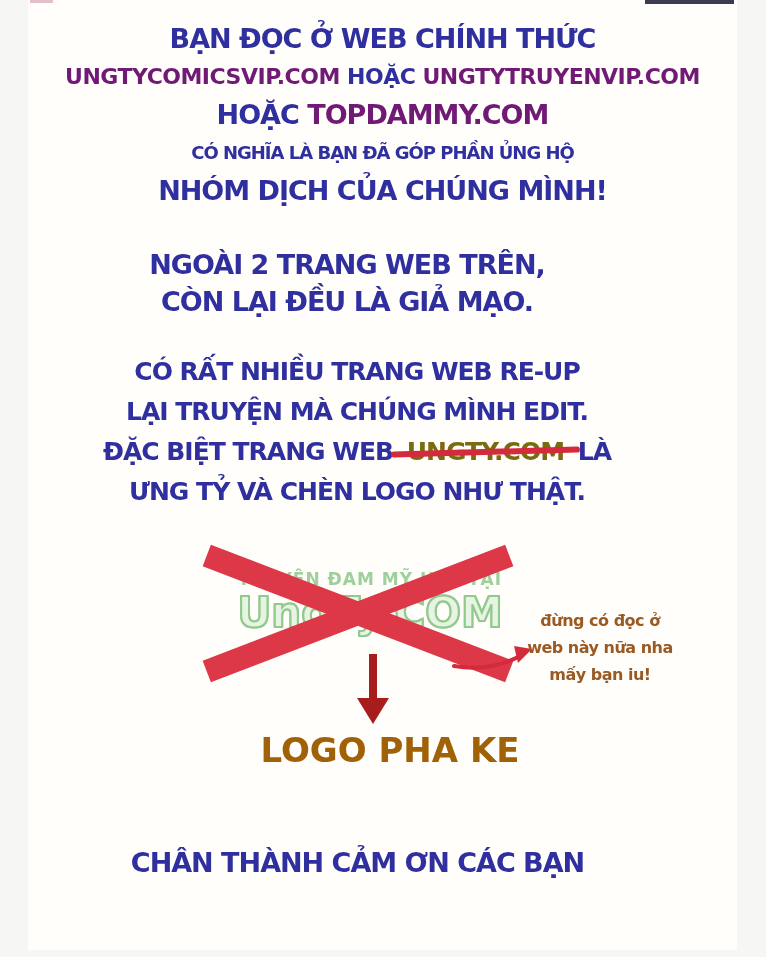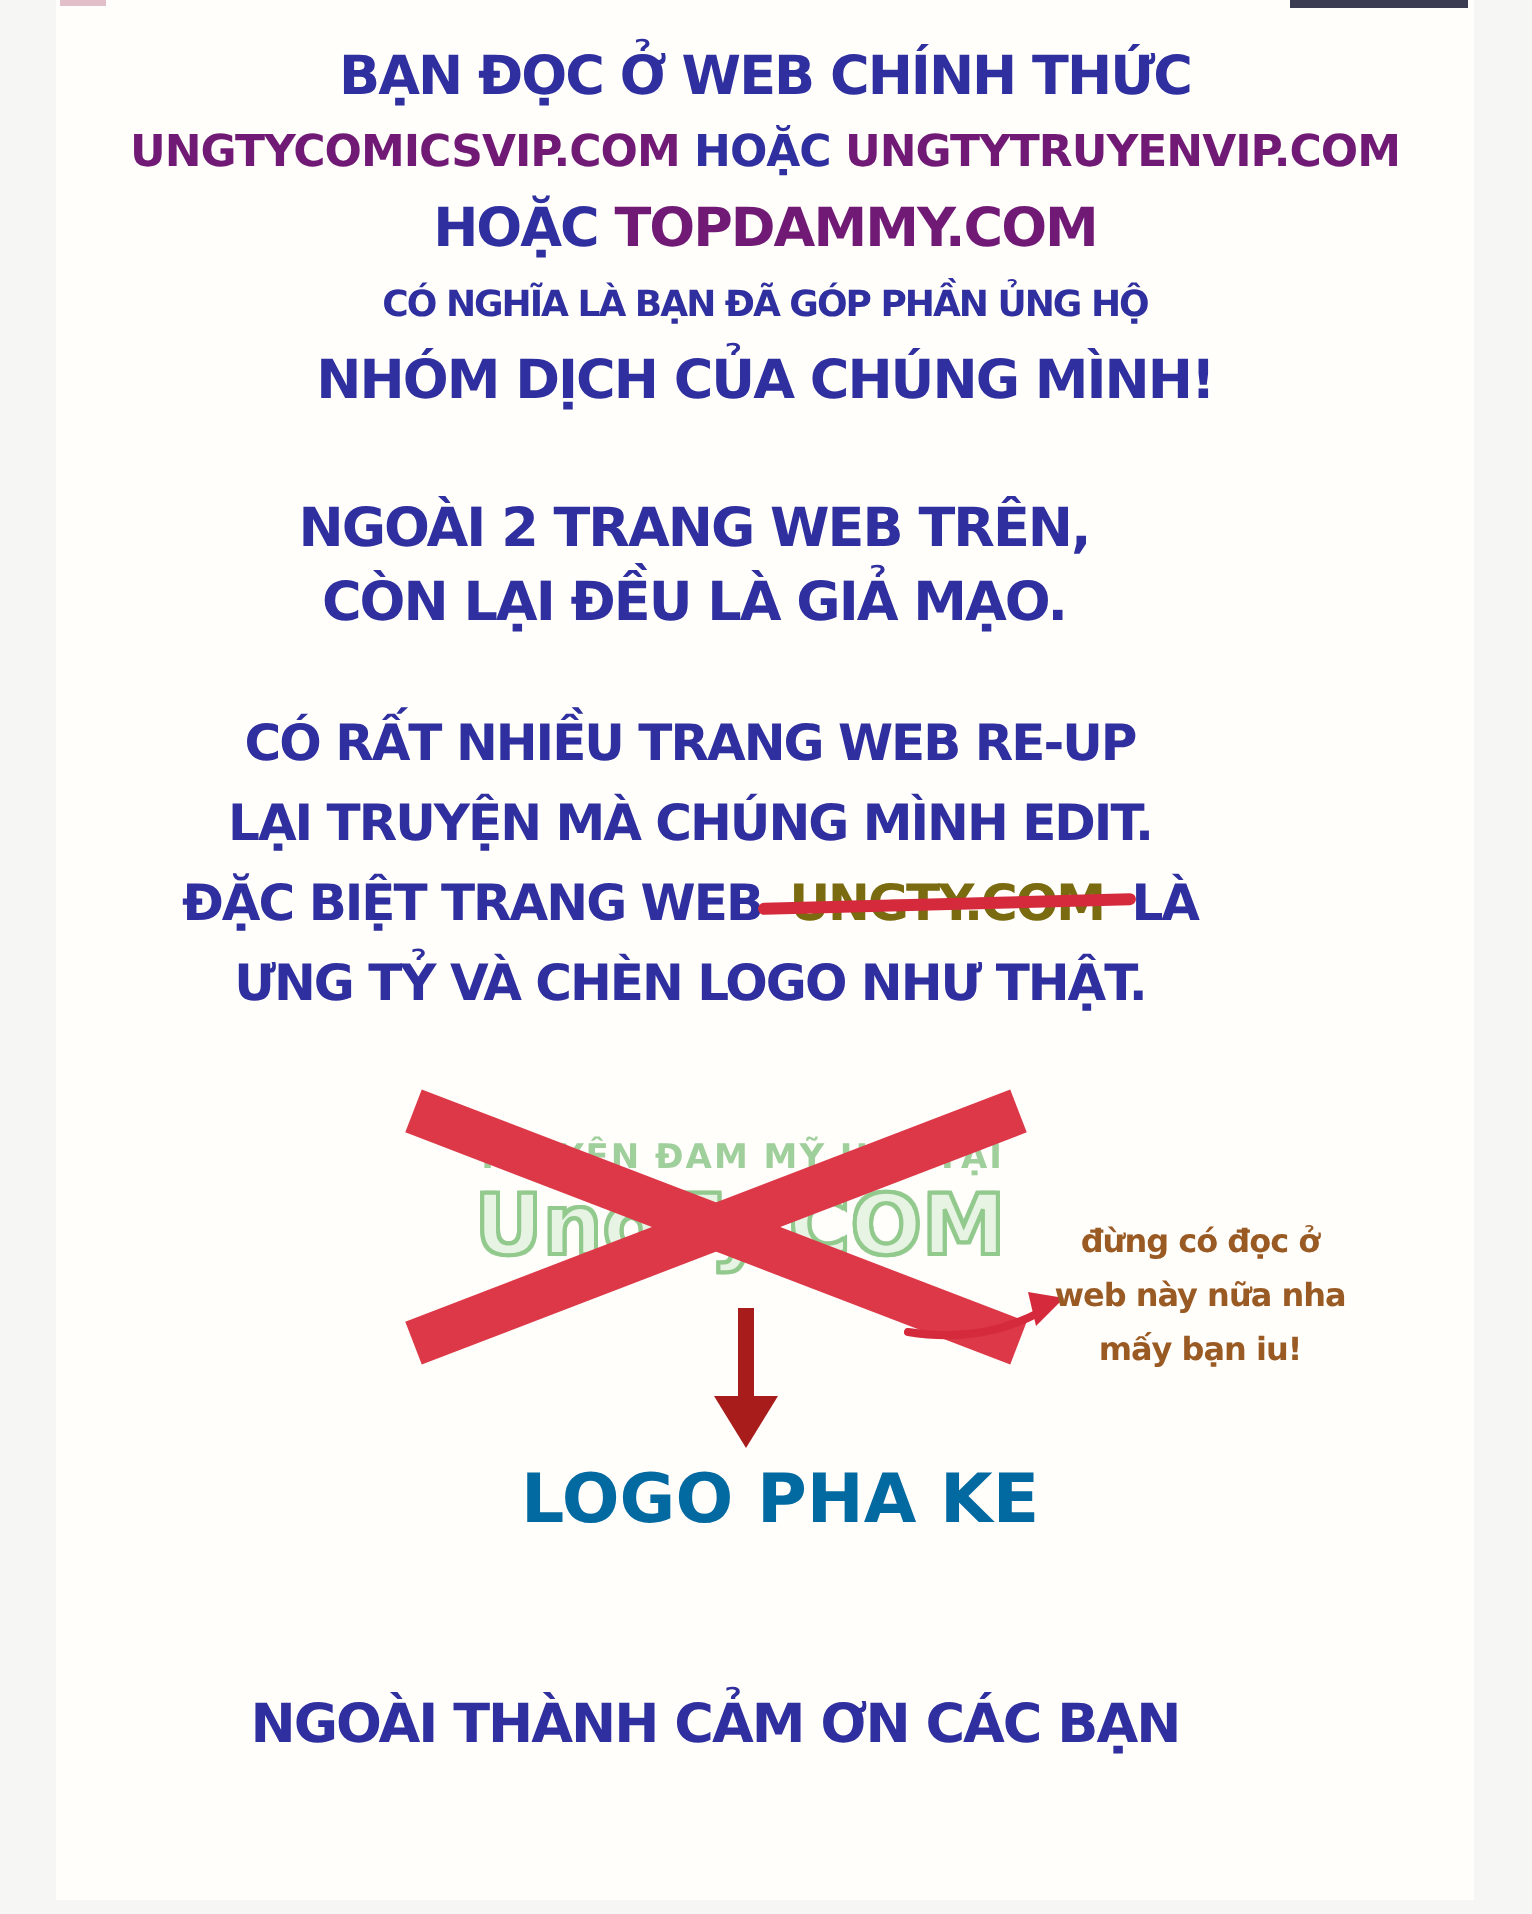--- a/index.html
+++ b/index.html
@@ -20,21 +20,21 @@
   .notice{left:28px;top:20px;width:709px;}
   .notice .ln{line-height:38px;font-size:27px;}
   .notice .ln.wide{font-size:22px;letter-spacing:-0.5px;}
   .notice .ln.l4{font-size:18px;}
 
   
   .warn1{left:22px;top:246px;width:650px;}
   .warn1 .ln{line-height:37px;font-size:27px;}
 
   
-  .warn2{left:0px;top:352px;width:690px;}
+  .warn2{left:0px;top:352px;width:690px;padding-left:12px;}
   .warn2 .ln{line-height:40px;font-size:25px;}
   .fake-domain{color:#7a6a10;position:relative;display:inline-block;margin:0 6px;}
   .fake-domain .strike{position:absolute;left:-16px;right:-16px;top:50%;height:6px;
     background:#d42a3c;transform:translateY(-50%) rotate(-1.5deg);border-radius:3px;}
 
   
   .logo-tagline{left:180px;top:569px;width:380px;font-size:17px;letter-spacing:1px;color:#9fcf9b;}
   .logo-domain{left:180px;top:588px;width:380px;font-size:42px;letter-spacing:0;
     color:#e7f3e3;-webkit-text-stroke:2px #92c98d;
     text-shadow:-1px -1px 0 #9fcf9b,1px -1px 0 #9fcf9b,-1px 1px 0 #9fcf9b,1px 1px 0 #9fcf9b;}
@@ -42,21 +42,21 @@
   .x-bar.a{transform:rotate(21deg);}
   .x-bar.b{transform:rotate(-21deg);}
 
   .svg-abs{position:absolute;}
 
   
   .note{left:512px;top:607px;width:176px;font-size:16px;line-height:27px;
     color:#9a5a24;letter-spacing:-0.5px;}
 
   
-  .caption{left:200px;top:730px;width:380px;font-size:34px;color:#0369a1;letter-spacing:0;}
+  .caption{left:200px;top:730px;width:380px;font-size:34px;color:#a16207;letter-spacing:0;}
 
   
   .thanks{left:30px;top:843px;width:655px;}
   .thanks .ln{line-height:40px;font-size:27px;}
 </style>
 </head>
 <body>
 
 <div id="canvas">
   <div class="sheet"></div>
@@ -111,15 +111,15 @@
   </div>
 
   <svg class="svg-abs" style="left:353px;top:650px;" width="40" height="78">
     <line x1="20" y1="4" x2="20" y2="52" stroke="#a81c1c" stroke-width="8"></line>
     <polygon points="4,48 36,48 20,74" fill="#a81c1c"></polygon>
   </svg>
 
   <div class="tblock caption">LOGO PHA KE</div>
 
   <div class="tblock thanks">
-    <div class="ln blue">NGOÀI THÀNH CẢM ƠN CÁC BẠN</div>
+    <div class="ln blue">CHÂN THÀNH CẢM ƠN CÁC BẠN</div>
   </div>
 </div>
 
 </body></html>

